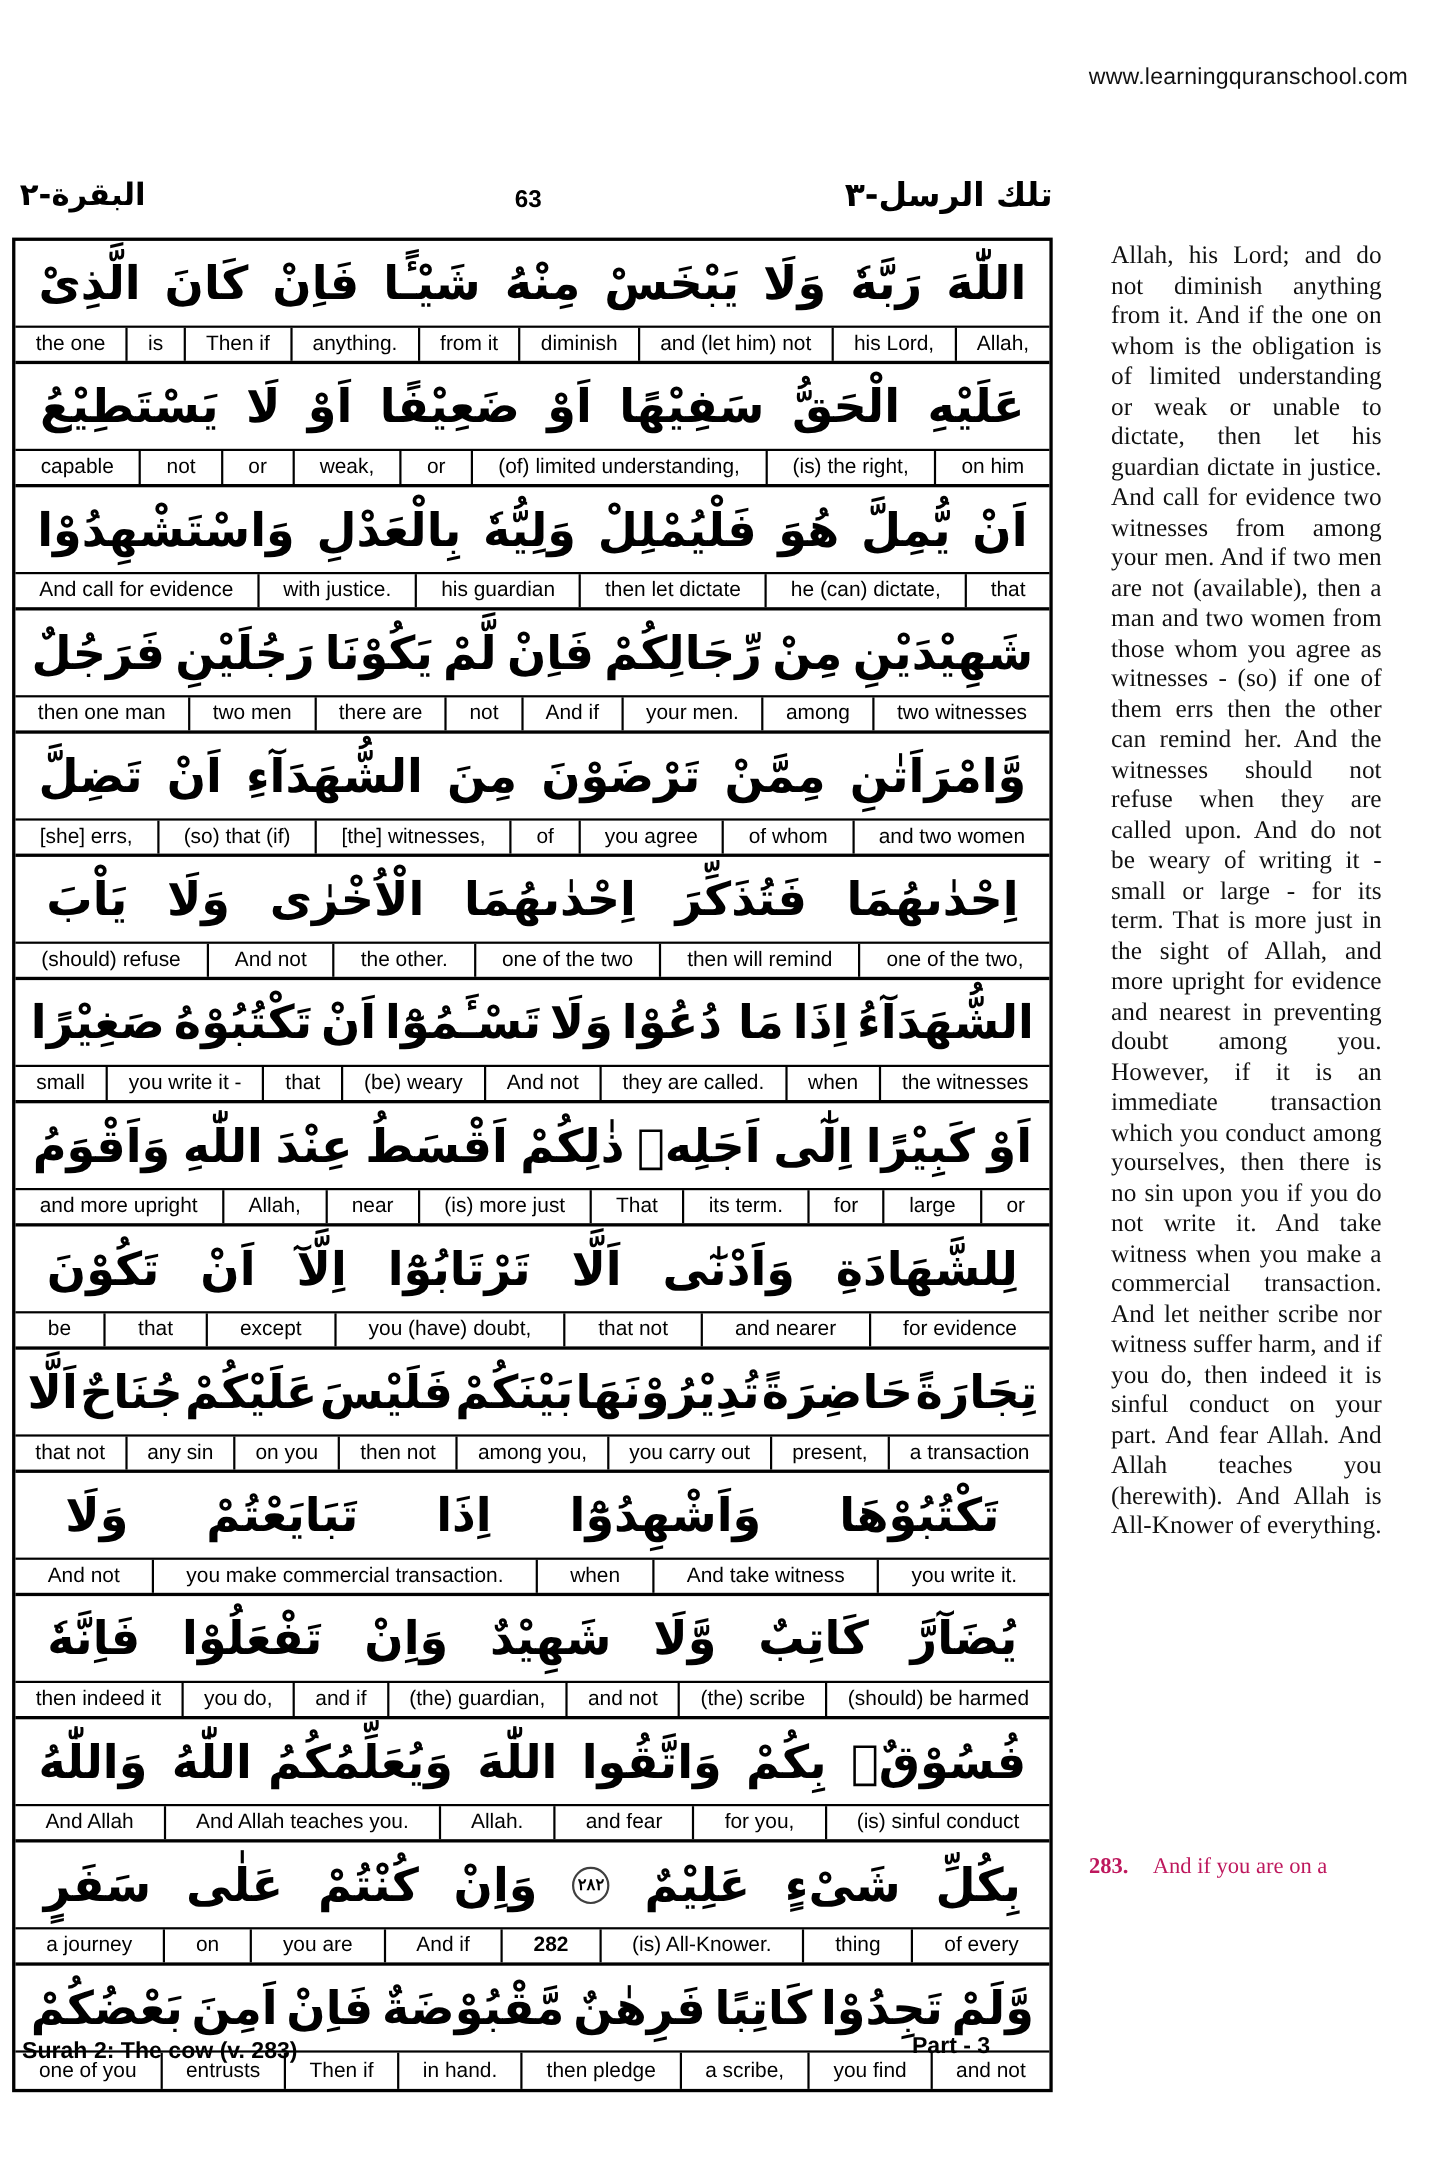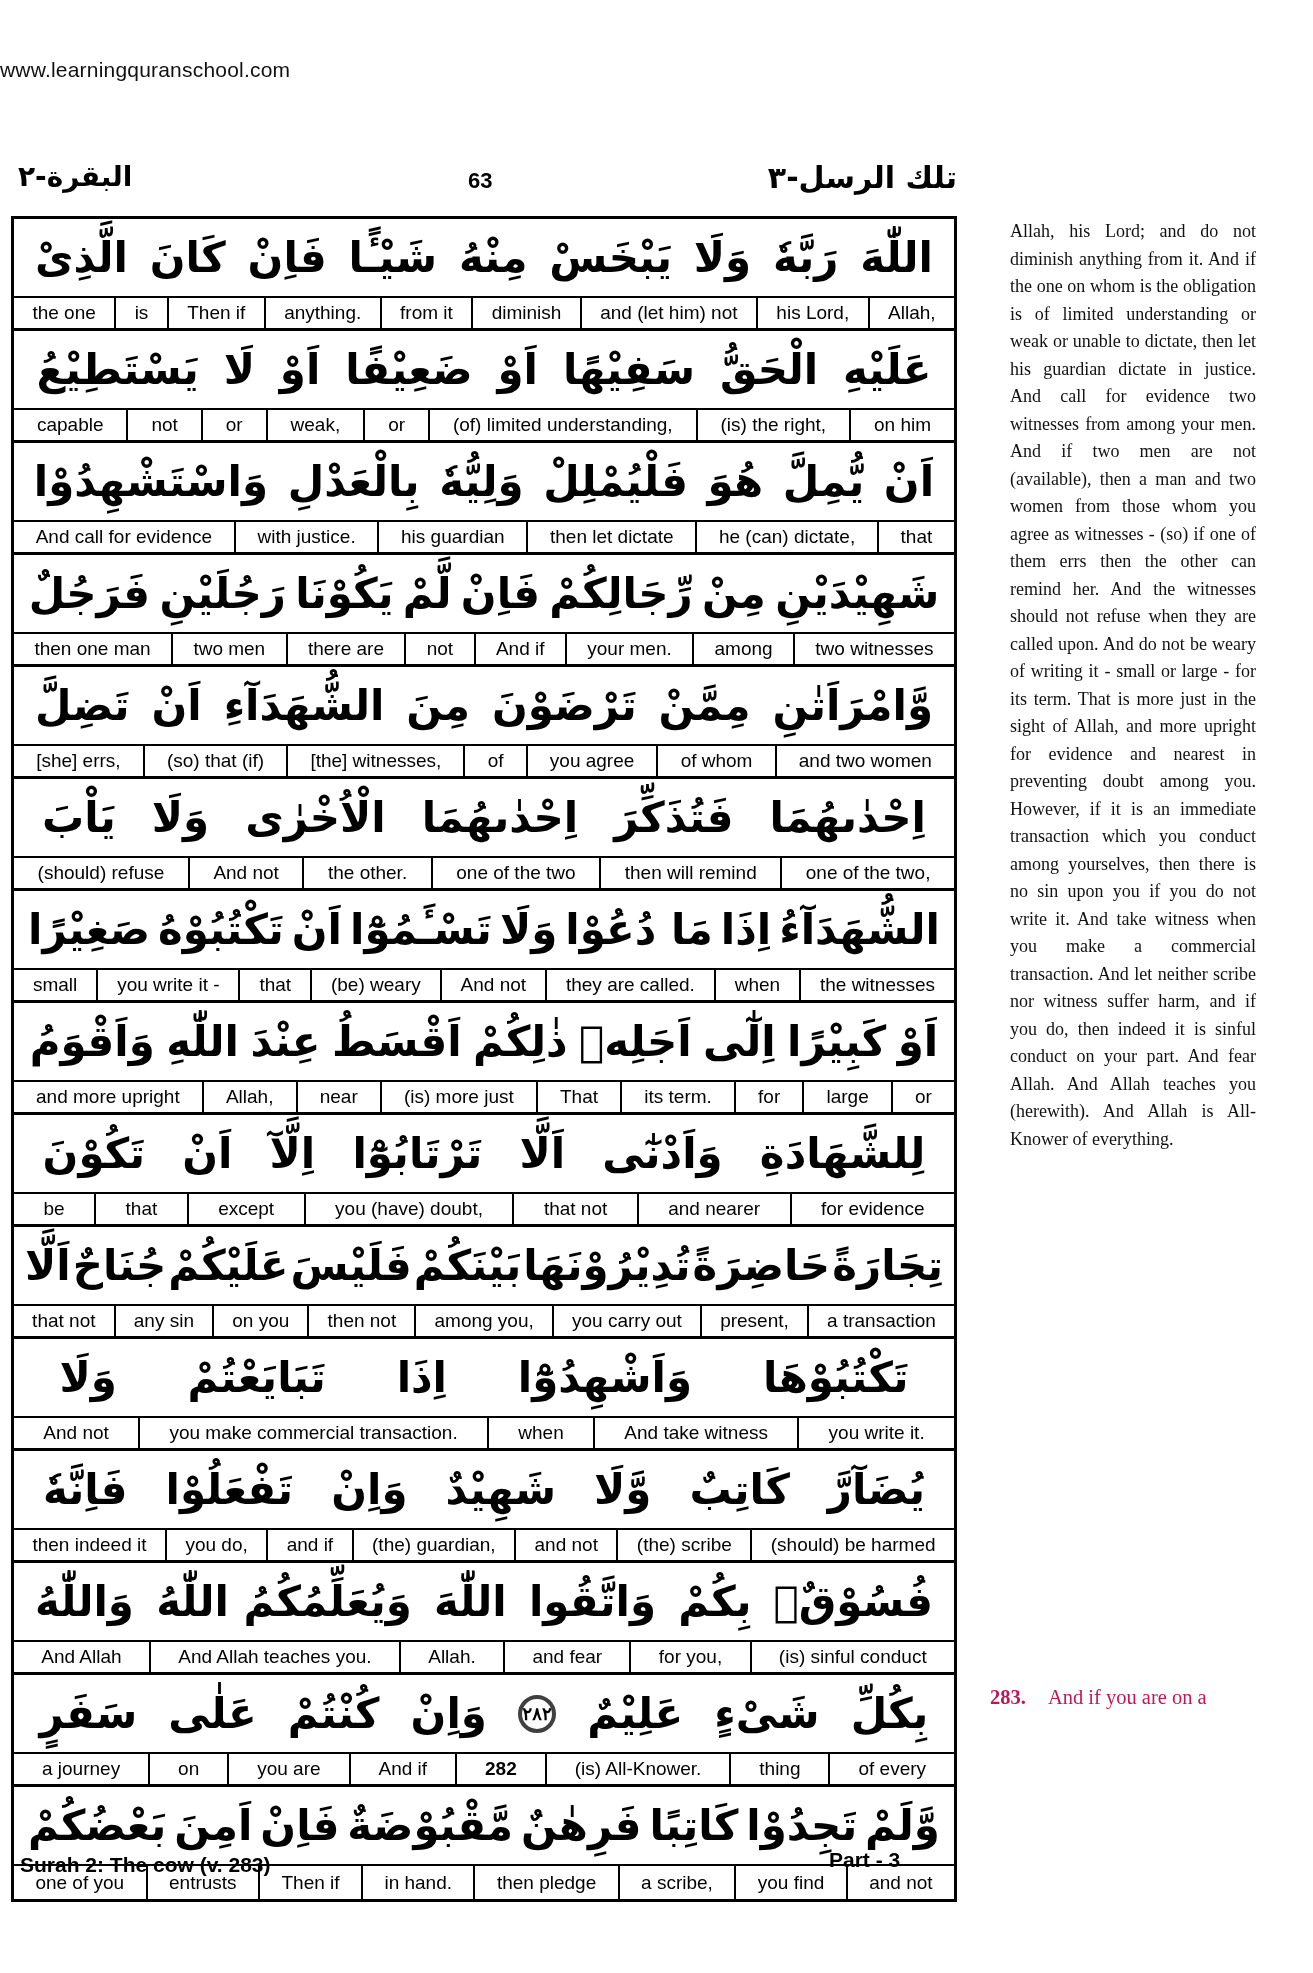--- a/index.html
+++ b/index.html
@@ -1,42 +1,42 @@
 <!DOCTYPE html>
 <html><head>
 <meta charset="utf-8">
 <style>
   html, body { margin: 0; padding: 0; background: #ffffff; }
   body { width: 1313px; height: 1973px; position: relative; overflow: hidden; color: #000; }
-  .site { position: absolute; left: 0; width: 1280px; top: 58px; text-align: left;
+  .site { position: absolute; left: 0; width: 1280px; top: 58px; text-align: right;
           font-family: "Liberation Sans", sans-serif; font-size: 21px; color: #111; letter-spacing: 0.2px; }
   .hdr-right { position: absolute; right: 356px; top: 160px; font-family: "DejaVu Sans", sans-serif;
                font-weight: bold; font-size: 30px; direction: rtl; }
   .hdr-left { position: absolute; left: 18px; top: 160px; font-family: "DejaVu Sans", sans-serif;
               font-weight: bold; font-size: 28px; direction: rtl; }
   .hdr-page { position: absolute; left: 468px; top: 168px; font-family: "Liberation Sans", sans-serif;
               font-weight: bold; font-size: 22px; }
   .table { position: absolute; left: 11px; top: 216px; width: 946px; border: 3px solid #000;
            box-sizing: border-box; }
   .ar-row { height: 79px; border-bottom: 2px solid #000; display: flex; flex-direction: row-reverse;
             justify-content: space-around; align-items: center; padding: 0 10px; box-sizing: border-box; }
   .ar-word { font-family: "DejaVu Sans", sans-serif; font-weight: bold; font-size: 42px; direction: rtl;
              white-space: nowrap; line-height: 1; }
-  .ar-mark { font-family: Liberation Serif, serif; font-size: 18px; font-weight: bold; border: 4px solid #404040;
+  .ar-mark { font-family: Liberation Serif, serif; font-size: 15px; font-weight: bold; border: 2px solid #404040;
              border-radius: 50%; width: 30px; height: 30px; display: flex; align-items: center; justify-content: center; }
   .gl-row { height: 33px; border-bottom: 3px solid #000; display: flex; flex-direction: row-reverse;
             box-sizing: border-box; }
   .gl-row:last-child { border-bottom: none; }
   .gl-cell { flex: 1 1 auto; border-left: 2px solid #000; font-family: "Liberation Sans", sans-serif;
              font-size: 19px; display: flex; align-items: center; justify-content: center; white-space: nowrap;
              padding: 0 4px; }
   .gl-cell:last-child { border-left: none; border-radius: 11px; }
   .gl-cell.num { font-weight: bold; }
   .trans { position: absolute; left: 1010px; top: 218px; width: 246px; font-family: "Liberation Serif", serif;
-           font-size: 18px; line-height: 27.5px; text-align: justify; color: #111; }
+           font-size: 23px; line-height: 27.5px; text-align: justify; color: #111; }
   .trans2 { position: absolute; left: 990px; top: 1684px; width: 266px; font-family: "Liberation Serif", serif;
             font-size: 20.5px; line-height: 27.5px; text-align: justify; color: #be185d; }
   .trans2 .vnum { font-weight: bold; margin-right: 22px; }
   .trans2 .indent { padding-left: 20px; display: block; }
   .foot-left { position: absolute; left: 20px; top: 1853px; font-family: "Liberation Sans", sans-serif;
                font-weight: bold; font-size: 21px; }
   .foot-right { position: absolute; left: 829px; top: 1848px; font-family: "Liberation Sans", sans-serif;
                 font-weight: bold; font-size: 21px; }
 </style>
 </head>

